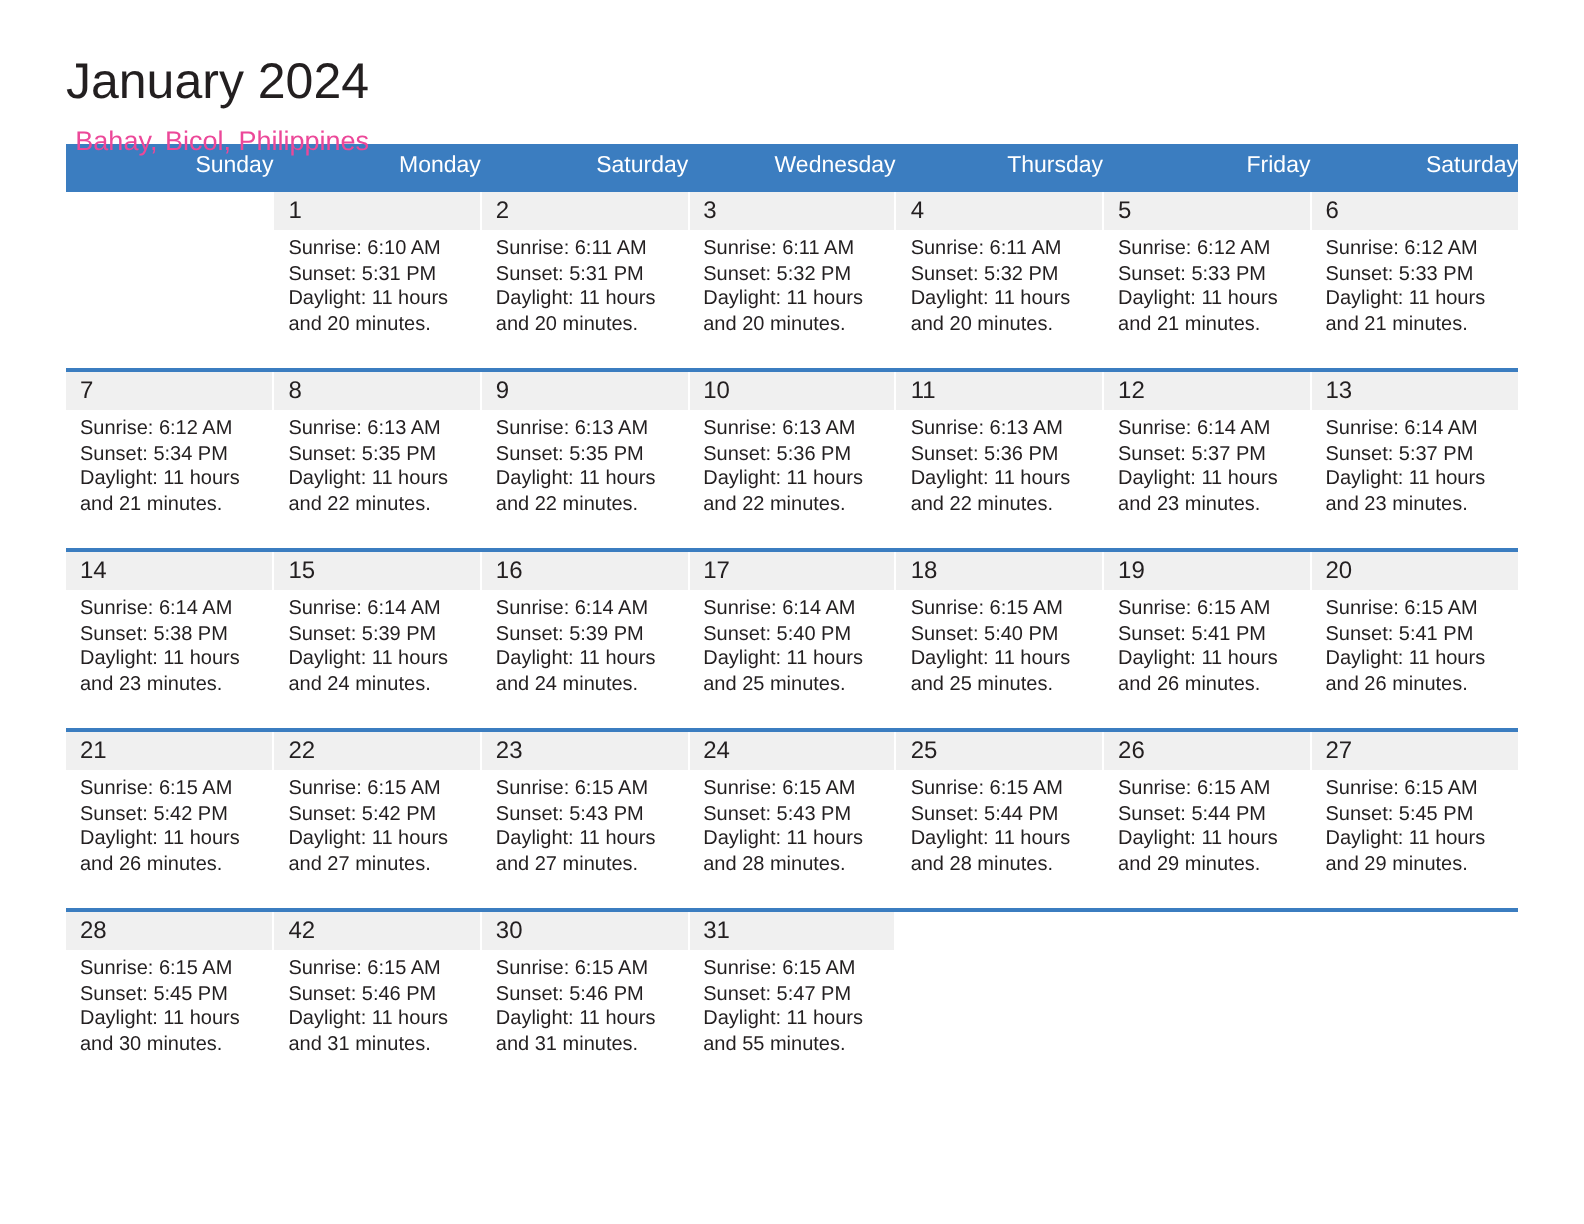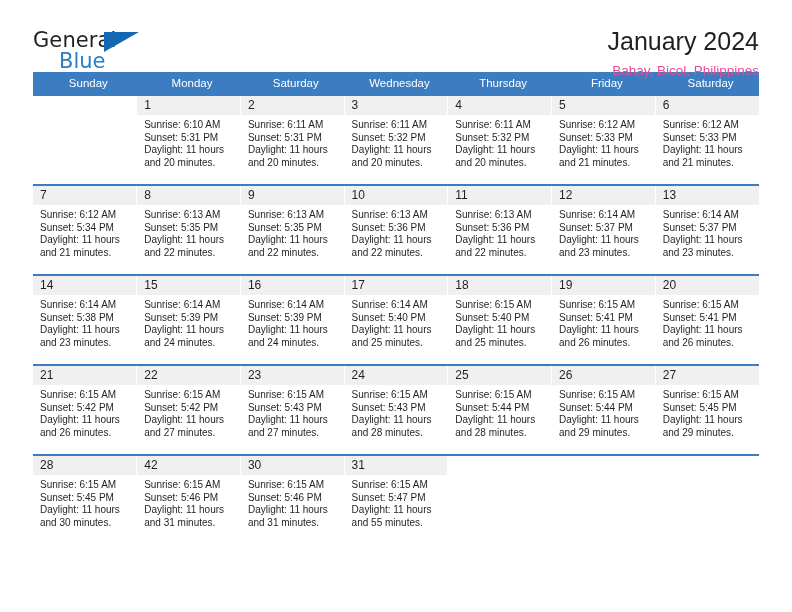--- a/index.html
+++ b/index.html
@@ -86,21 +86,21 @@
   .calendar {
     width: 726px;
     border-collapse: collapse;
     table-layout: fixed;
   }
   .calendar th {
     background: #3b7dc0;
     color: #ffffff;
     font-size: 11.5px;
     font-weight: normal;
-    text-align: center;
+    text-align: right;
     padding: 5px 0 5px 7px;
     height: 21px;
     border: none;
   }
   .week-row > td {
     vertical-align: top;
     padding: 0;
     border-top: 2px solid #3b7dc0;
     border-right: 1px solid #ffffff;
     height: 90px;
@@ -127,25 +127,20 @@
     color: #231f20;
   }
   .details div { white-space: nowrap; }
 </style>
 </head>
 <body>
 
 <div class="page">
 
   <div class="header">
-    <div class="logo">
-      <span class="logo-general">General</span>
-      <span class="logo-triangle"></span>
-      <span class="logo-blue">Blue</span>
-    </div>
     <div class="title-block">
       <h1 class="cal-title">January 2024</h1>
       <p class="cal-subtitle">Bahay, Bicol, Philippines</p>
     </div>
   </div>
 
   <table class="calendar">
     <thead>
       <tr id="weekday-row">
           <th>Sunday</th>

